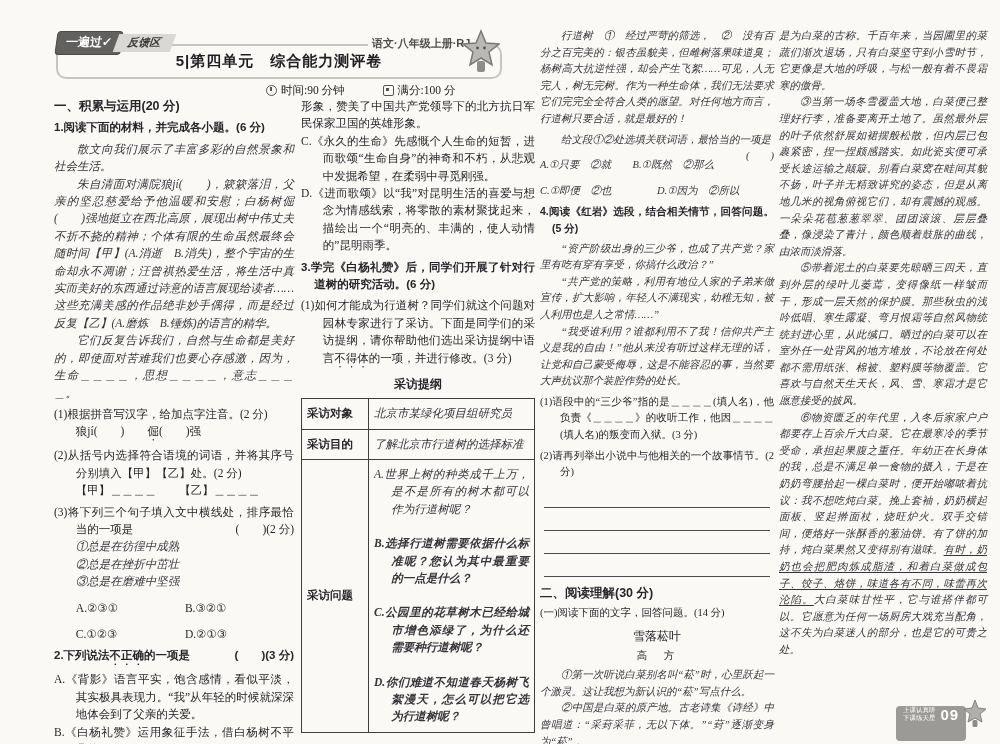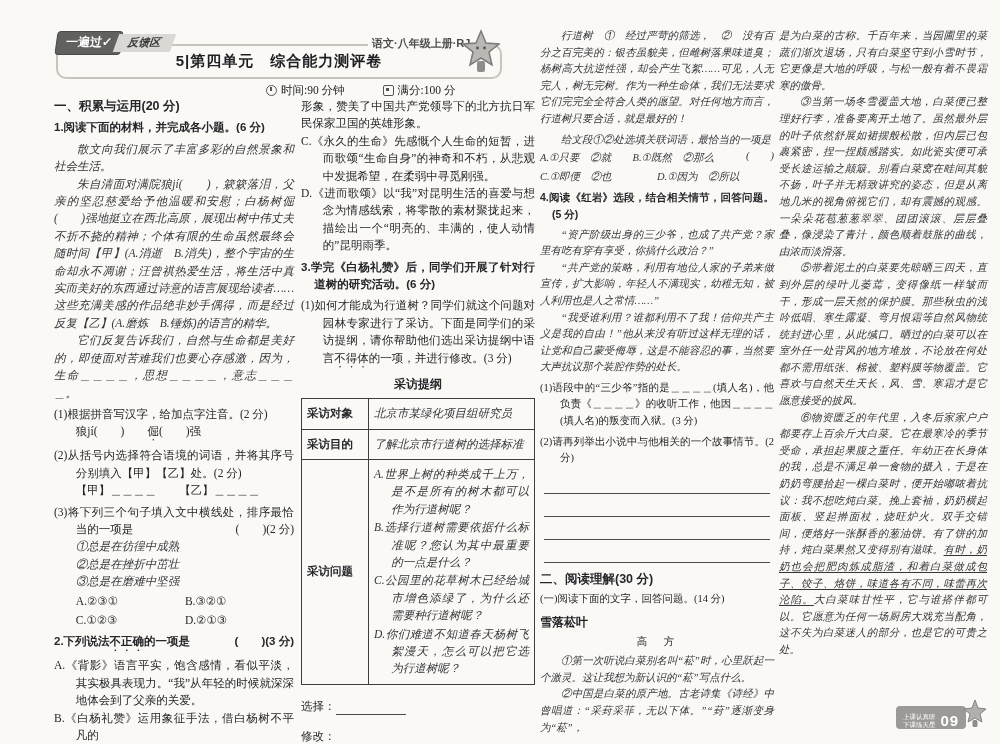--- a/index.html
+++ b/index.html
@@ -20,21 +20,21 @@
   .song { font-family:"Liberation Serif", serif; }
   .kai  { font-family:"Liberation Serif", serif; font-style:italic; color:#35353a; }
   .hang  { padding-left:1.15em; text-indent:-1.15em; }
   .hang2 { padding-left:1.9em;  text-indent:-1.9em; }
   .mt4 { margin-top:4px; } .mt6 { margin-top:4px; }
   .sec { font-size:12.5px; }
   .tail { float:right; }
   .emdots { -webkit-text-emphasis:dot; -webkit-text-emphasis-position:under left;
             text-emphasis:dot; text-emphasis-position:under left; }
   .optrow { display:flex; margin-top:2px; }
-  .optrow span { width:50%; }
+  .optrow span { width:50%;margin-top:7px; }
 
   
   .brand-badge {
     position:absolute; left:56px; top:31px; background:#616160; color:#fff;
     font-family:"Liberation Sans",sans-serif; font-weight:700; font-size:12px;
     padding:2px 9px 3px; border-radius:4px; transform:skewX(-8deg);
     border:1px solid #4a4a48;
   }
   .brand-tab {
     position:absolute; left:116px; top:34px; background:#d9d8d4; color:#3b3b3b;
@@ -72,31 +72,31 @@
   .ans-line { border-bottom:1.1px solid #4c4c4c; height:22px; width:97%; margin:0 auto; }
 
   
   .tcap { text-align:center; font-family:Liberation Mono, monospace; font-weight:700;
           font-size:12px; margin-top:7px; }
   .itable { width:100%; border-collapse:collapse; margin-top:4px; }
   .itable td { border:1.3px solid #3e3e3e; padding:6px 5px; vertical-align:middle; }
   .tlabel { width:56px; text-align:left; font-family:"Liberation Sans",sans-serif;
             font-weight:700; white-space:nowrap; }
   .qitem { padding-left:1.5em; text-indent:-1.5em; }
-  .qitem + .qitem { margin-top:1px; }
-
-  .etitle { font-family:"Liberation Sans",sans-serif; font-weight:700;
+  .qitem + .qitem { margin-top:17px;font-weight:bold; }
+
+  .etitle { text-align:center; font-family:"Liberation Sans",sans-serif; font-weight:400;
             font-size:12px; margin-top:6px; }
   .eauthor { text-align:center; letter-spacing:3px; margin:3px 0 3px; }
   .uline { text-decoration:underline; text-underline-offset:2px; }
 
   
   .page-badge {
-    position:absolute; left:896px; top:706px; height:23px; background:#9b9a97;
-    border-radius:4px; display:flex; align-items:flex-end; gap:5px; padding:0 7px; color:#fff;
+    position:absolute; left:896px; top:706px; height:35px; background:#9b9a97;
+    border-radius:4px; display:flex; align-items:flex-start; gap:5px; padding:0 7px; color:#fff;
   }
   .slog { font-family:"Liberation Sans",sans-serif; font-size:6.5px; line-height:8px; text-align:center; }
   .pnum { font-family:"Liberation Sans",sans-serif; font-size:15px; font-weight:700; letter-spacing:1px; }
   .foot-star { position:absolute; left:963px; top:699px; }
 </style>
 </head>
 <body>
 
 <div class="page">
 

